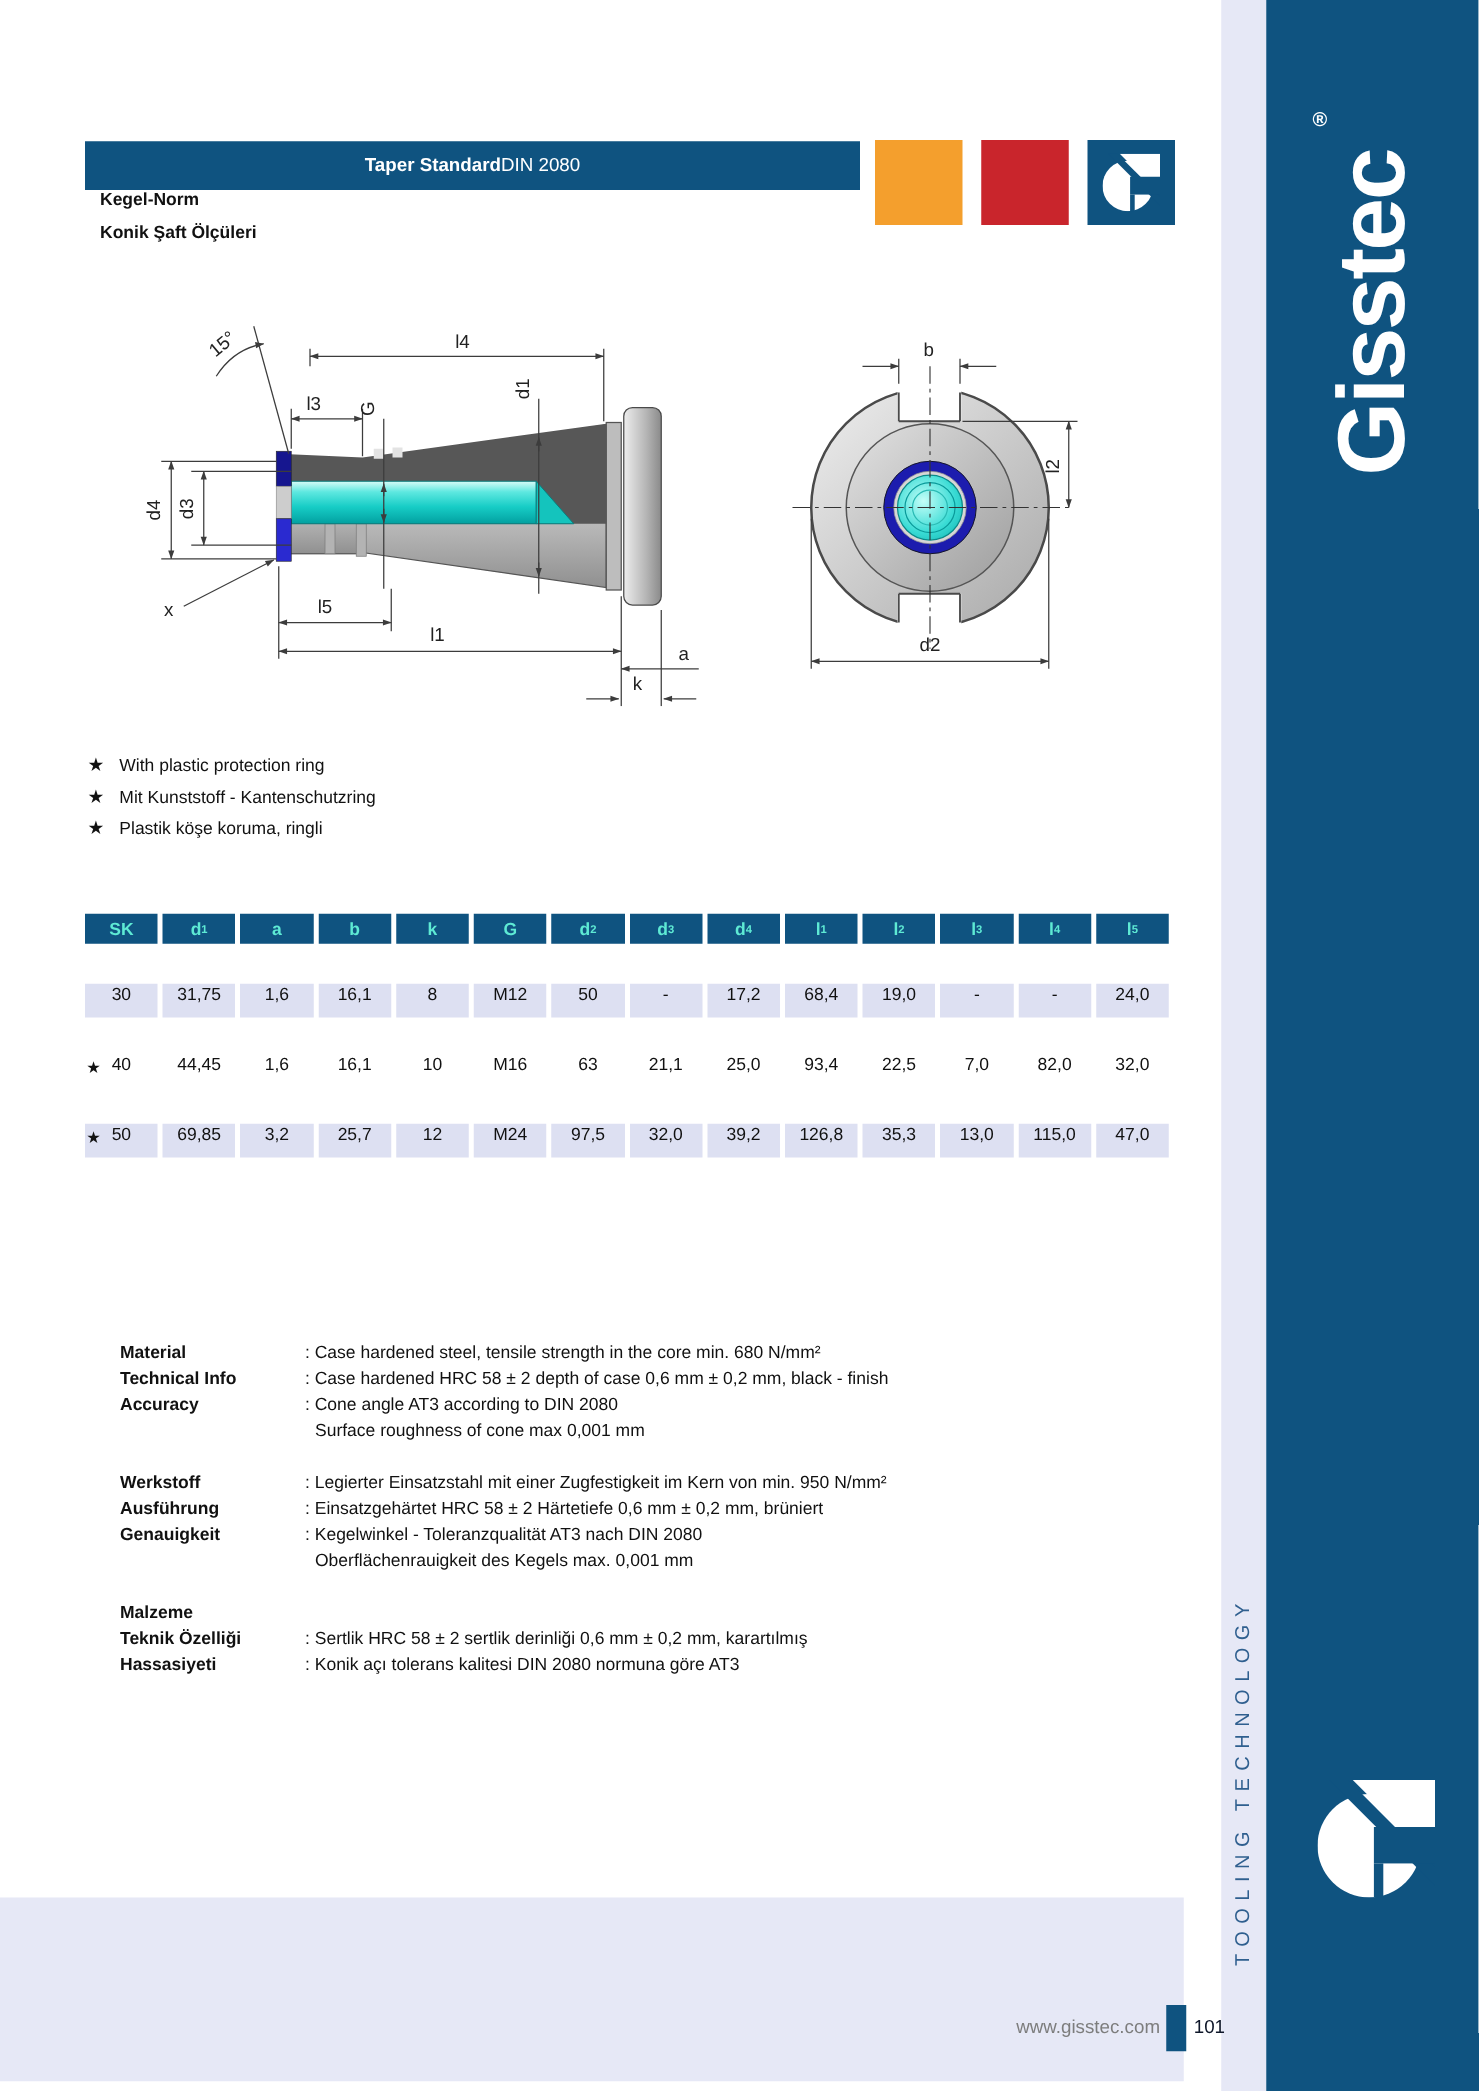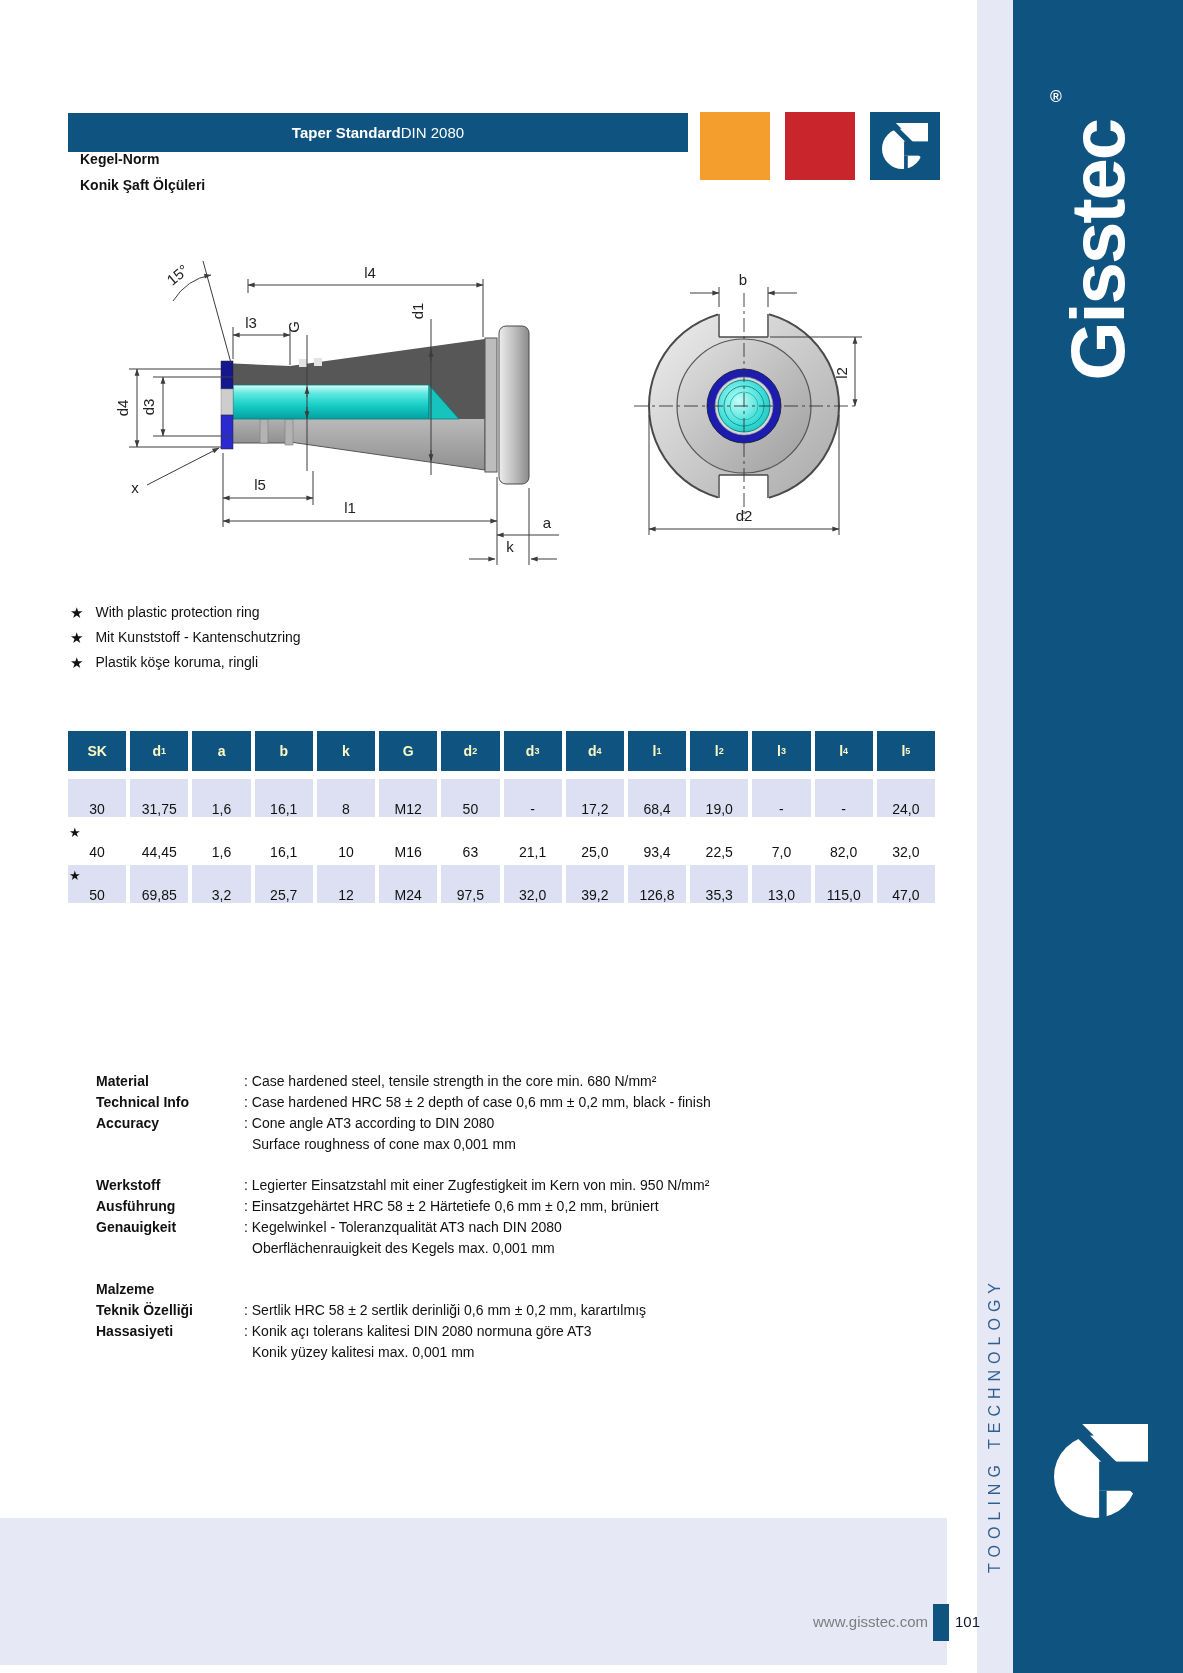--- a/index.html
+++ b/index.html
@@ -44,24 +44,24 @@
   .dimtxt{font-family:"Liberation Sans", sans-serif;font-size:15px;fill:#222;}
 
   
   .notes{position:absolute;left:70px;top:600px;}
   .note-row{display:flex;align-items:flex-start;gap:12px;line-height:25px;font-size:14px;}
   .note-row .star{font-size:15px;line-height:25px;}
 
   
   .spec-table{position:absolute;left:68px;top:731px;width:867px;}
   .thead{display:grid;grid-template-columns:repeat(14,1fr);gap:4px;margin-bottom:8px;}
-  .th{background:var(--brand-blue);color:#fef9c3;font-weight:bold;font-size:14px;height:40px;display:flex;align-items:center;justify-content:center;}
+  .th{background:var(--brand-blue);color:#5eead4;font-weight:bold;font-size:14px;height:24px;display:flex;align-items:center;justify-content:center;}
   .th sub{font-size:9px;line-height:1;}
   .tr{display:grid;grid-template-columns:repeat(14,1fr);gap:4px;margin-bottom:5px;}
-  .td{position:relative;height:38px;display:flex;align-items:flex-end;justify-content:center;font-size:14px;}
+  .td{position:relative;height:27px;display:flex;align-items:flex-start;justify-content:center;font-size:14px;margin-top:24px;}
   .tr.shaded .td{background:var(--cell-lavender);}
   .td .rowstar{position:absolute;left:1px;top:3px;font-size:13px;}
 
   
   .specs{position:absolute;left:68px;top:1071px;width:820px;}
   .spec-block{margin-bottom:20px;}
   .spec-row{display:flex;line-height:21px;font-size:14px;padding-left:28px;}
   .spec-label{width:148px;font-weight:bold;flex:0 0 148px;}
   .spec-text{flex:1;}
   .spec-row.cont .spec-text{padding-left:8px;}
@@ -492,24 +492,20 @@
           <div class="spec-label">Malzeme</div>
         </div>
         <div class="spec-row">
           <div class="spec-label">Teknik Özelliği</div>
           <div class="spec-text">: Sertlik HRC 58 ± 2 sertlik derinliği 0,6 mm ± 0,2 mm, karartılmış</div>
         </div>
         <div class="spec-row">
           <div class="spec-label">Hassasiyeti</div>
           <div class="spec-text">: Konik açı tolerans kalitesi DIN 2080 normuna göre AT3</div>
         </div>
-        <div class="spec-row cont">
-          <div class="spec-label"></div>
-          <div class="spec-text">Konik yüzey kalitesi max. 0,001 mm</div>
-        </div>
       </div>
     </div>
 
   <div class="site">www.gisstec.com</div>
   <div class="page-marker"></div>
   <div class="page-num">101</div>
 
   <div class="brand-vert">
     <span>Gisstec</span>
   </div>

